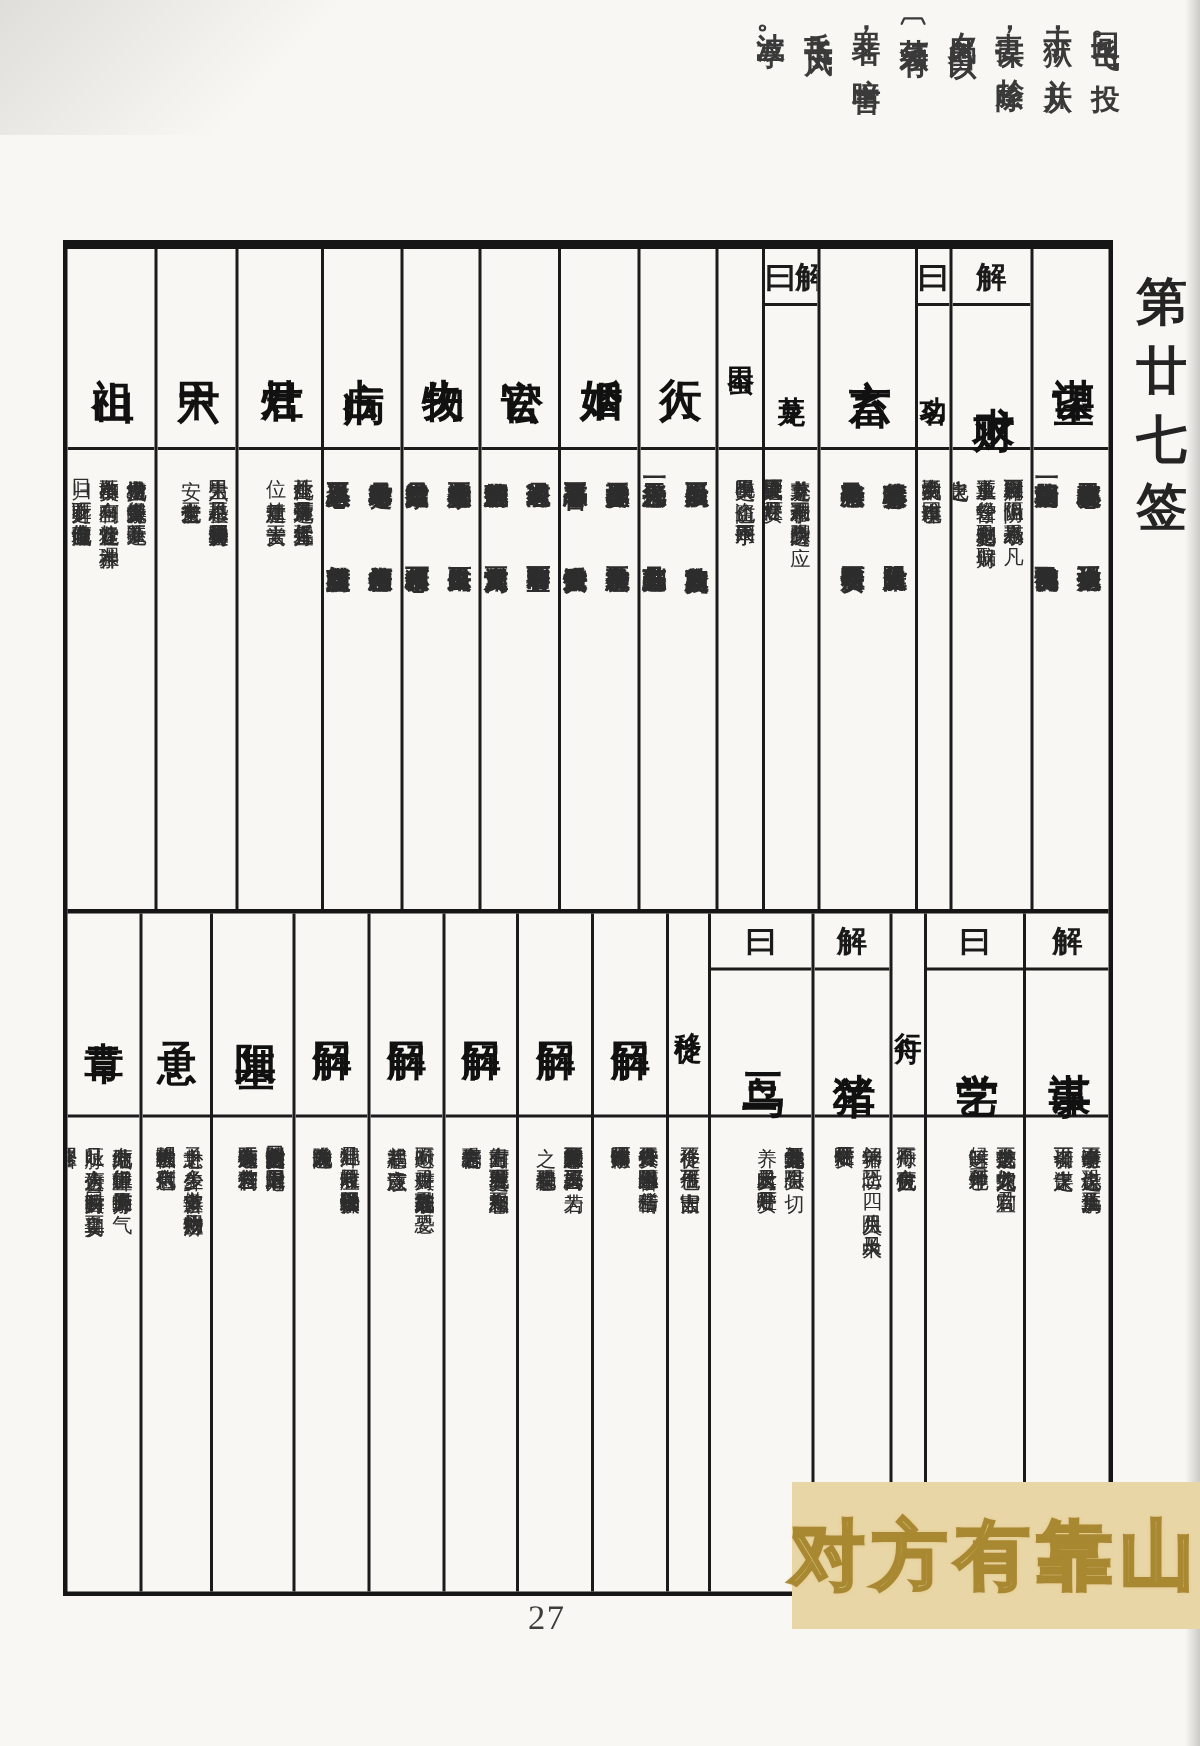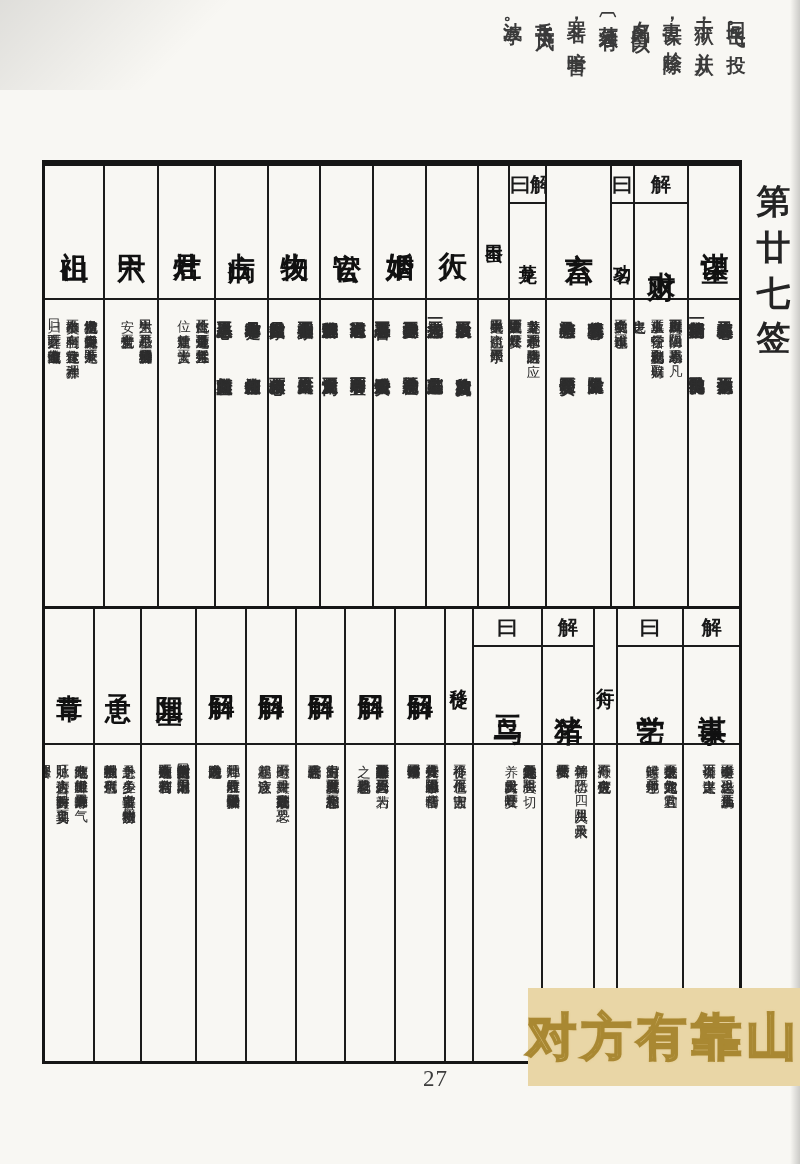--- a/index.html
+++ b/index.html
@@ -52,21 +52,21 @@
   .body{flex:1;writing-mode:vertical-rl;text-orientation:upright;
     box-sizing:border-box;overflow:hidden;padding:9px 4px 4px 0;}
   .vline{line-height:1.14;}
   .verse{font-size:16px;font-weight:600;}
   .verse .vline{line-height:1.2;}
   .verse .vline + .vline{margin-block-start:9px;}
   .verse .seg + .seg{padding-top:56px;}
   .prose{font-size:13.5px;font-weight:500;}
   .prose .vline + .vline{margin-block-start:3px;}
   
-  .pageno{position:absolute;top:1066px;left:352px;width:96px;text-align:right;
+  .pageno{position:absolute;top:1066px;left:352px;width:96px;text-align:left;
     font-size:23px;color:#3c3c3c;letter-spacing:1px;}
   
   .wm{position:absolute;left:528px;top:988px;width:272px;height:98px;
     display:flex;align-items:center;justify-content:center;z-index:5;}
   .wm-text{font-size:50px;font-weight:700;letter-spacing:5px;white-space:nowrap;
     -webkit-text-stroke:2px rgba(160,125,35,.85);
     text-shadow:0 0 3px rgba(200,160,60,.6);}
 </style>
 </head>
 <body>

